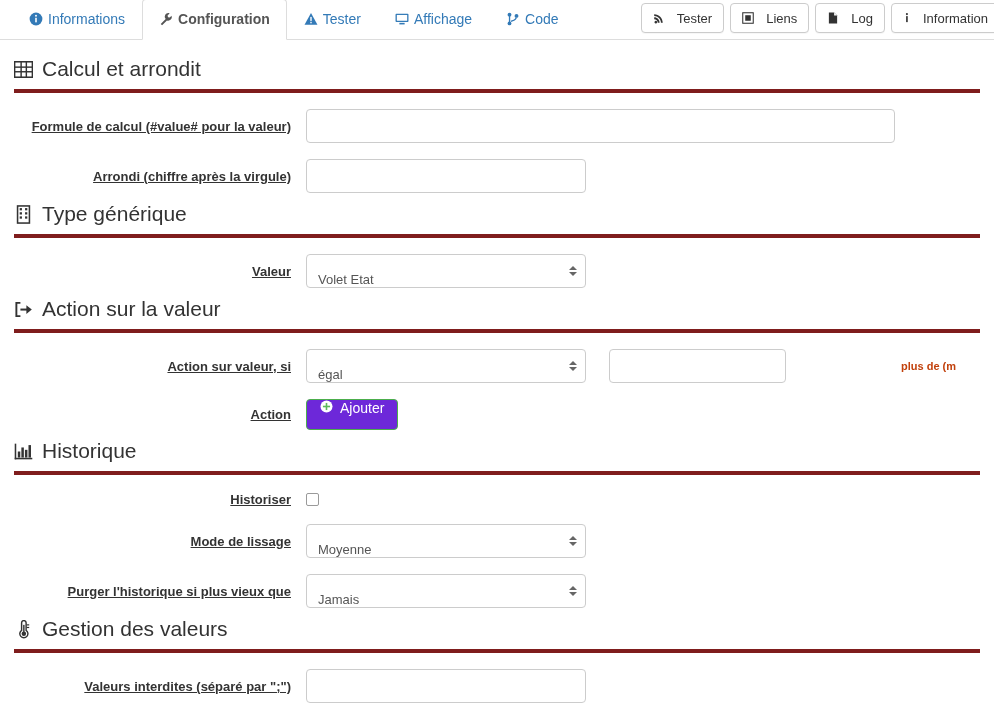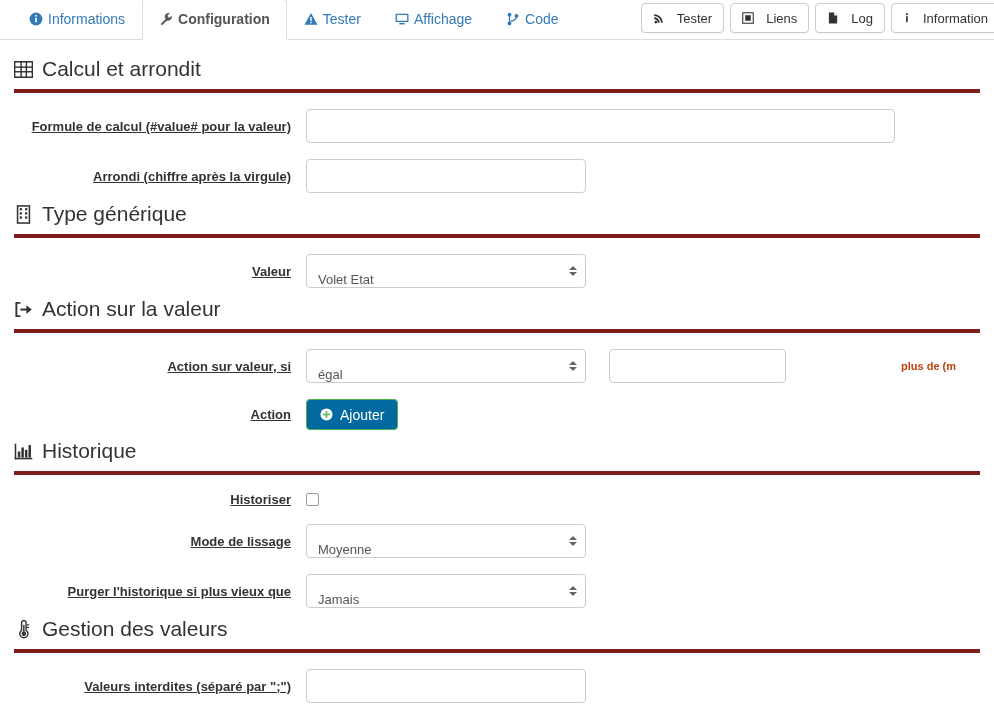--- a/index.html
+++ b/index.html
@@ -172,27 +172,26 @@
     display: block;
     width: 0; height: 0;
     border-left: 4px solid transparent;
     border-right: 4px solid transparent;
   }
   .sel .arrows i.up { border-bottom: 4px solid #666; }
   .sel .arrows i.dn { border-top: 4px solid #666; }
 
   .btn-success {
     display: inline-flex;
-    align-items: center;
     gap: 7px;
     height: 31px;
     padding: 0 13px;
     font-size: 14px;
     color: #fff;
-    background: #0369a1;
+    background: #6d28d9;
     border: 1px solid #4cae4c;
     border-radius: 4px;
     cursor: pointer;
     white-space: nowrap;
   }
   .btn-success svg { display: block; }
 
   .chk {
     width: 13px; height: 13px;
     border: 1px solid #9a9a9a;

